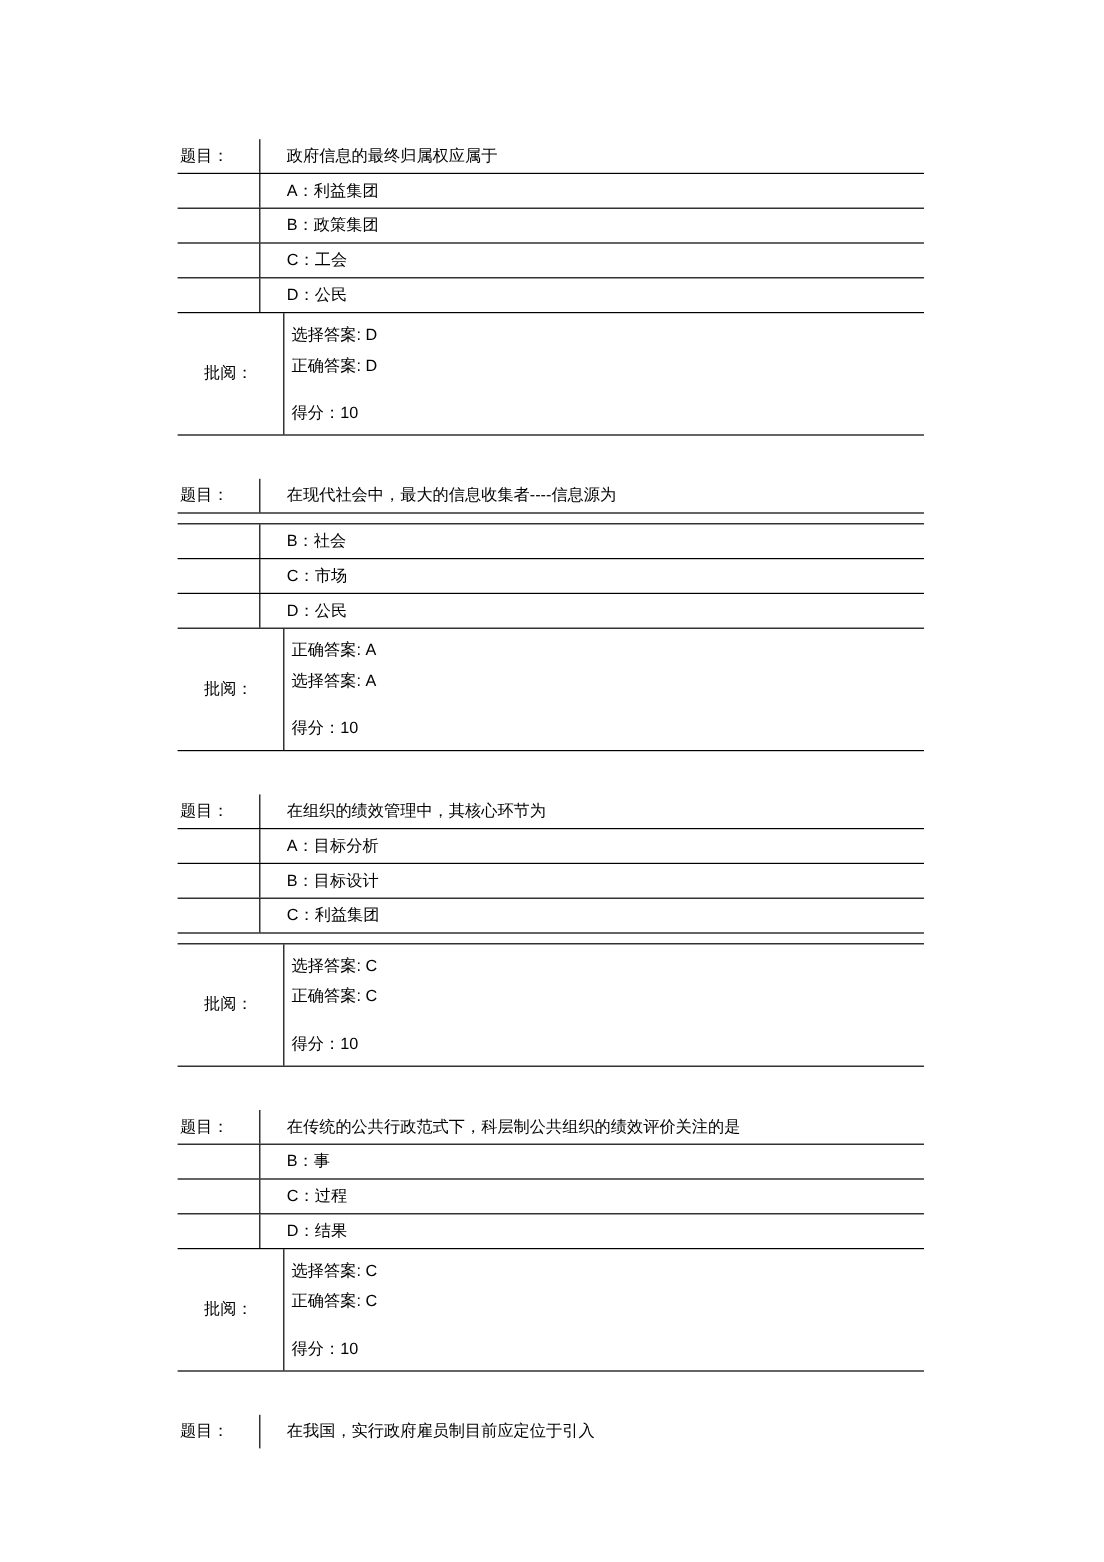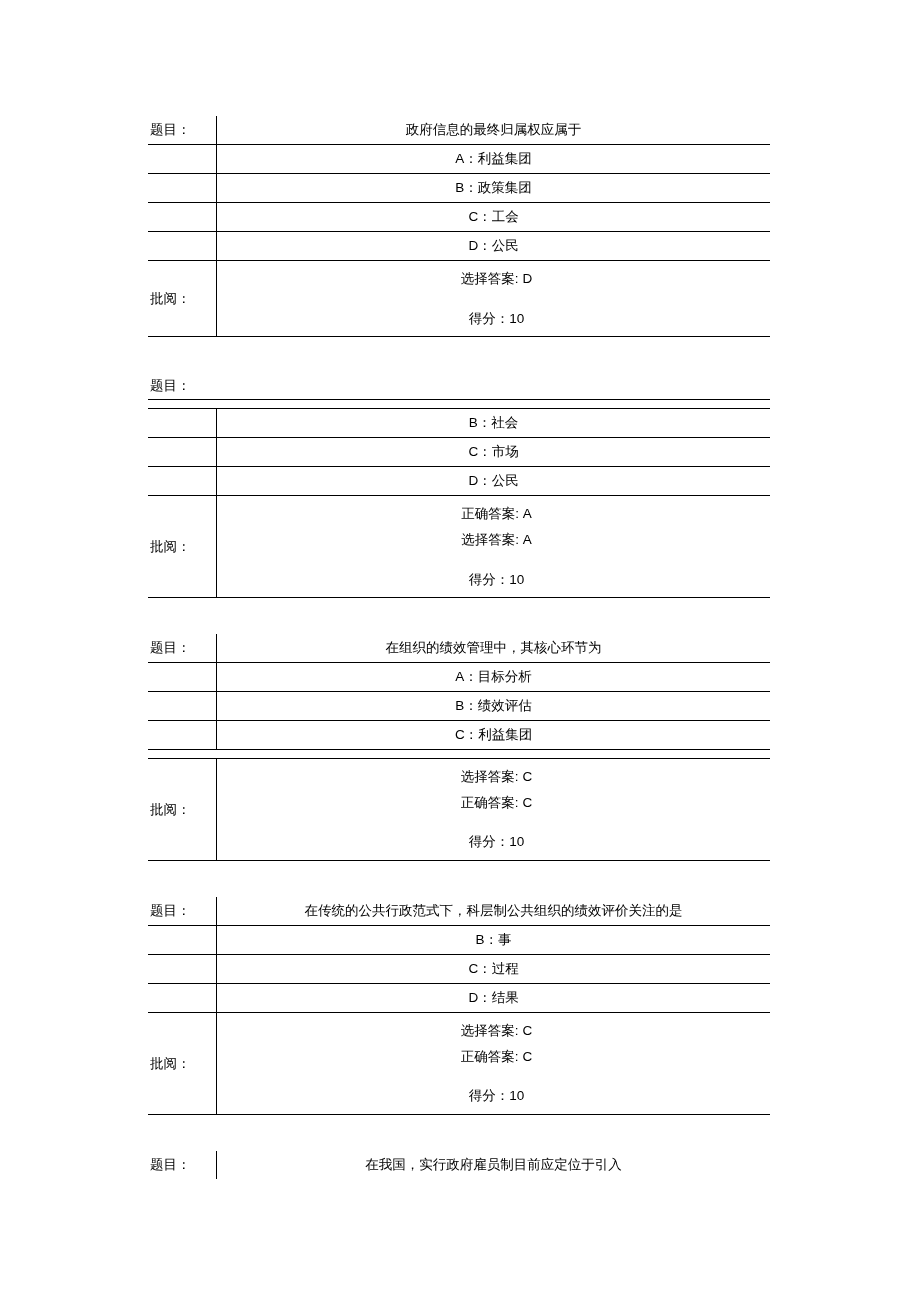--- a/index.html
+++ b/index.html
@@ -12,58 +12,58 @@
     }
     .page {
       width: 920px;
       box-sizing: border-box;
       padding: 116px 148px 60px 148px;
     }
     .question-block {
       width: 622px;
       margin: 0 0 36px 0;
       border-collapse: collapse;
-      text-align: center;
     }
     .question-block.last {
       margin-top: 32px;
       margin-bottom: 0;
     }
     .row {
       display: flex;
       align-items: stretch;
     }
     .label-col {
       width: 68px;
       box-sizing: border-box;
       display: flex;
       align-items: center;
       justify-content: flex-start;
       padding: 4px 0 4px 2px;
     }
     .content-col {
       flex: 1;
       border-left: 1.5px solid #000;
-      padding: 5px 0 5px 0;
+      padding: 5px 0 5px 22px;
       box-sizing: border-box;
     }
     .underline {
       border-bottom: 1.5px solid #000;
     }
     .feedback-block {
       display: flex;
       align-items: stretch;
     }
     .feedback-label {
       width: 68px;
       box-sizing: border-box;
       display: flex;
       align-items: center;
       justify-content: flex-start;
       padding-left: 2px;
+      margin-left: 20px;
     }
     .feedback-content {
       flex: 1;
       border-left: 1.5px solid #000;
       padding: 5px 0 5px 6px;
       box-sizing: border-box;
       line-height: 1.9;
     }
     .score-gap {
       height: 14px;
@@ -96,29 +96,31 @@
       <div class="content-col"><span class="opt-label">C：</span><span>工会</span></div>
     </div>
     <div class="row underline">
       <div class="label-col"></div>
       <div class="content-col"><span class="opt-label">D：</span><span>公民</span></div>
     </div>
     <div class="feedback-block underline">
       <div class="feedback-label">批阅：</div>
       <div class="feedback-content">
         <div><span>选择答案:</span> <span class="opt-label">D</span></div>
-        <div class="score-gap"></div>
-        <div><span>得分：</span><span class="opt-label">10</span></div>
-      </div>
-    </div>
-  </div>
-
-  <div class="question-block">
-    <div class="row underline">
-      <div class="label-col">题目：</div>
+        <div><span>正确答案:</span> <span class="opt-label">D</span></div>
+        <div class="score-gap"></div>
+        <div><span>得分：</span><span class="opt-label">10</span></div>
+      </div>
+    </div>
+  </div>
+
+  <div class="question-block">
+    <div class="row underline">
+      <div class="label-col">题目：</div>
+      <div class="content-col">在现代社会中，最大的信息收集者----信息源为</div>
     </div>
     <div class="row underline">
       <div class="label-col"></div>
     </div>
     <div class="row underline">
       <div class="label-col"></div>
       <div class="content-col"><span class="opt-label">B：</span><span>社会</span></div>
     </div>
     <div class="row underline">
       <div class="label-col"></div>
@@ -143,21 +145,21 @@
     <div class="row underline">
       <div class="label-col">题目：</div>
       <div class="content-col">在组织的绩效管理中，其核心环节为</div>
     </div>
     <div class="row underline">
       <div class="label-col"></div>
       <div class="content-col"><span class="opt-label">A：</span><span>目标分析</span></div>
     </div>
     <div class="row underline">
       <div class="label-col"></div>
-      <div class="content-col"><span class="opt-label">B：</span><span>绩效评估</span></div>
+      <div class="content-col"><span class="opt-label">B：</span><span>目标设计</span></div>
     </div>
     <div class="row underline">
       <div class="label-col"></div>
       <div class="content-col"><span class="opt-label">C：</span><span>利益集团</span></div>
     </div>
     <div class="row underline">
       <div class="label-col"></div>
     </div>
     <div class="feedback-block underline">
       <div class="feedback-label">批阅：</div>

